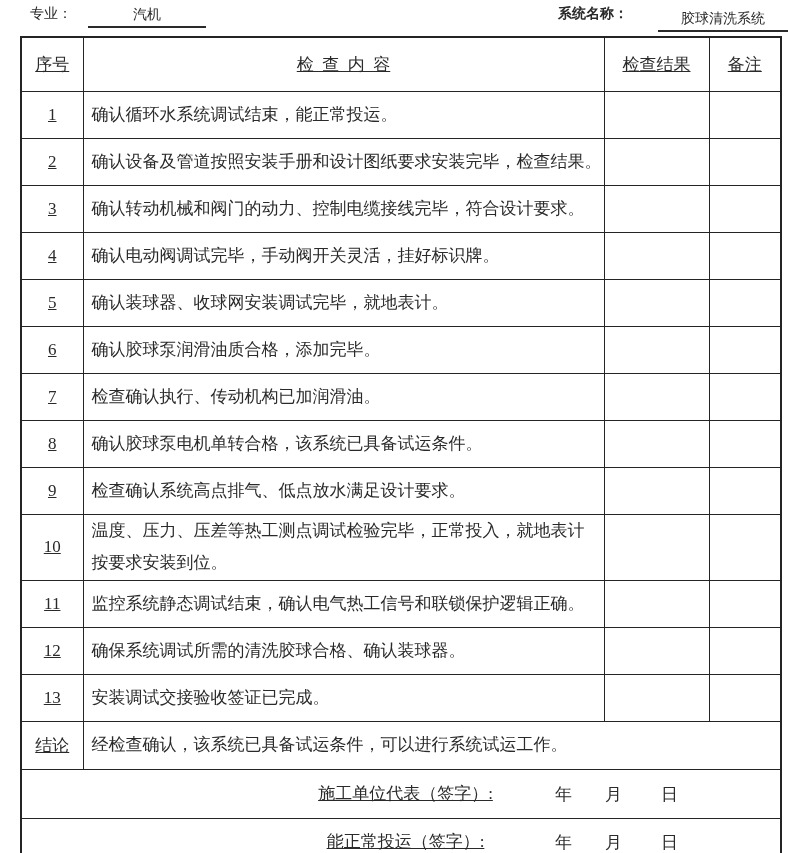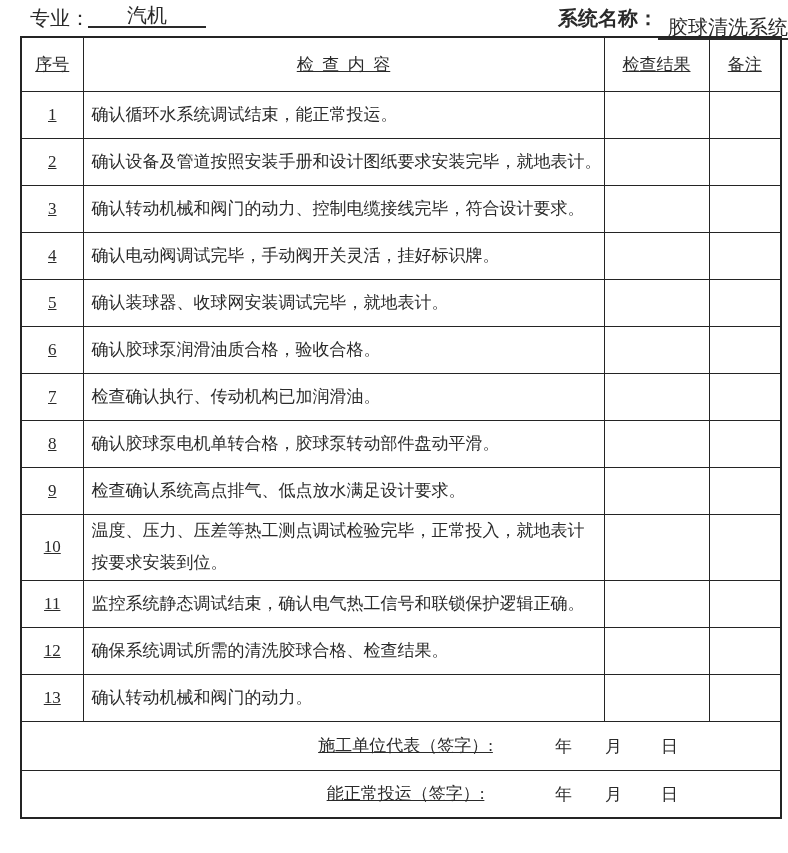--- a/index.html
+++ b/index.html
@@ -7,27 +7,27 @@
   .page {
     position: relative;
     width: 788px;
     height: 853px;
     background: #ffffff;
     overflow: hidden;
     font-family: "Liberation Serif", "DejaVu Serif", serif;
     color: #2a2a2a;
   }
   
-  .topbar { position: absolute; top: 0; left: 0; width: 788px; height: 34px; font-size: 20px; }
+  .topbar { position: absolute; top: 0; left: 0; width: 788px; height: 34px; font-size: 14px; }
   .prof-label    { position: absolute; left: 30px;  top: 5px; }
   .prof-blank    { position: absolute; left: 88px;  top: 2px; width: 118px; height: 26px;
                    border-bottom: 2px solid #2a2a2a; text-align: center; line-height: 26px; }
   .sys-label     { position: absolute; left: 558px; top: 5px; font-weight: bold; }
-  .sys-blank     { position: absolute; left: 658px; top: 14px; width: 130px; height: 26px;
-                   border-bottom: 2px solid #2a2a2a; text-align: right; line-height: 26px; }
+  .sys-blank     { position: absolute; left: 658px; top: 6px; width: 130px; height: 26px;
+                   border-bottom: 2px solid #2a2a2a; text-align: center; line-height: 26px; }
   
   table.checklist {
     position: absolute; top: 36px; left: 20px;
     width: 760px;
     border-collapse: collapse;
     table-layout: fixed;
     font-size: 17px;
     color: #2a2a2a;
   }
   table.checklist td, table.checklist th {
@@ -89,21 +89,21 @@
       </tr>
 
       <tr class="row">
         <td class="cell-no">1</td>
         <td class="cell-content">确认循环水系统调试结束，能正常投运。</td>
         <td class="cell-result"></td>
         <td class="cell-note"></td>
       </tr>
       <tr class="row">
         <td class="cell-no">2</td>
-        <td class="cell-content">确认设备及管道按照安装手册和设计图纸要求安装完毕，就地表计。</td>
+        <td class="cell-content">确认设备及管道按照安装手册和设计图纸要求安装完毕，检查结果。</td>
         <td class="cell-result"></td>
         <td class="cell-note"></td>
       </tr>
       <tr class="row">
         <td class="cell-no">3</td>
         <td class="cell-content">确认转动机械和阀门的动力、控制电缆接线完毕，符合设计要求。</td>
         <td class="cell-result"></td>
         <td class="cell-note"></td>
       </tr>
       <tr class="row">
@@ -113,33 +113,33 @@
         <td class="cell-note"></td>
       </tr>
       <tr class="row">
         <td class="cell-no">5</td>
         <td class="cell-content">确认装球器、收球网安装调试完毕，就地表计。</td>
         <td class="cell-result"></td>
         <td class="cell-note"></td>
       </tr>
       <tr class="row">
         <td class="cell-no">6</td>
-        <td class="cell-content">确认胶球泵润滑油质合格，验收合格。</td>
+        <td class="cell-content">确认胶球泵润滑油质合格，添加完毕。</td>
         <td class="cell-result"></td>
         <td class="cell-note"></td>
       </tr>
       <tr class="row">
         <td class="cell-no">7</td>
         <td class="cell-content">检查确认执行、传动机构已加润滑油。</td>
         <td class="cell-result"></td>
         <td class="cell-note"></td>
       </tr>
       <tr class="row">
         <td class="cell-no">8</td>
-        <td class="cell-content">确认胶球泵电机单转合格，胶球泵转动部件盘动平滑。</td>
+        <td class="cell-content">确认胶球泵电机单转合格，该系统已具备试运条件。</td>
         <td class="cell-result"></td>
         <td class="cell-note"></td>
       </tr>
       <tr class="row">
         <td class="cell-no">9</td>
         <td class="cell-content">检查确认系统高点排气、低点放水满足设计要求。</td>
         <td class="cell-result"></td>
         <td class="cell-note"></td>
       </tr>
       <tr class="row-tall row">
@@ -150,31 +150,35 @@
         <td class="cell-note"></td>
       </tr>
       <tr class="row">
         <td class="cell-no">11</td>
         <td class="cell-content">监控系统静态调试结束，确认电气热工信号和联锁保护逻辑正确。</td>
         <td class="cell-result"></td>
         <td class="cell-note"></td>
       </tr>
       <tr class="row">
         <td class="cell-no">12</td>
-        <td class="cell-content">确保系统调试所需的清洗胶球合格、检查结果。</td>
+        <td class="cell-content">确保系统调试所需的清洗胶球合格、确认装球器。</td>
         <td class="cell-result"></td>
         <td class="cell-note"></td>
       </tr>
       <tr class="row">
         <td class="cell-no">13</td>
-        <td class="cell-content">确认转动机械和阀门的动力。</td>
-        <td class="cell-result"></td>
-        <td class="cell-note"></td>
-      </tr>
-
+        <td class="cell-content">安装调试交接验收签证已完成。</td>
+        <td class="cell-result"></td>
+        <td class="cell-note"></td>
+      </tr>
+
+      <tr class="row-concl">
+        <td class="cell-no">结论</td>
+        <td class="cell-concl" colspan="3">经检查确认，该系统已具备试运条件，可以进行系统试运工作。</td>
+      </tr>
 
       <tr class="row-sig1">
         <td class="cell-sig" colspan="4">
           <span>施工单位代表（签字）:</span>
           <span class="date-group">
             <span class="date-year">年</span>
             <span class="date-month">月</span>
             <span class="date-day">日</span>
           </span>
         </td>

